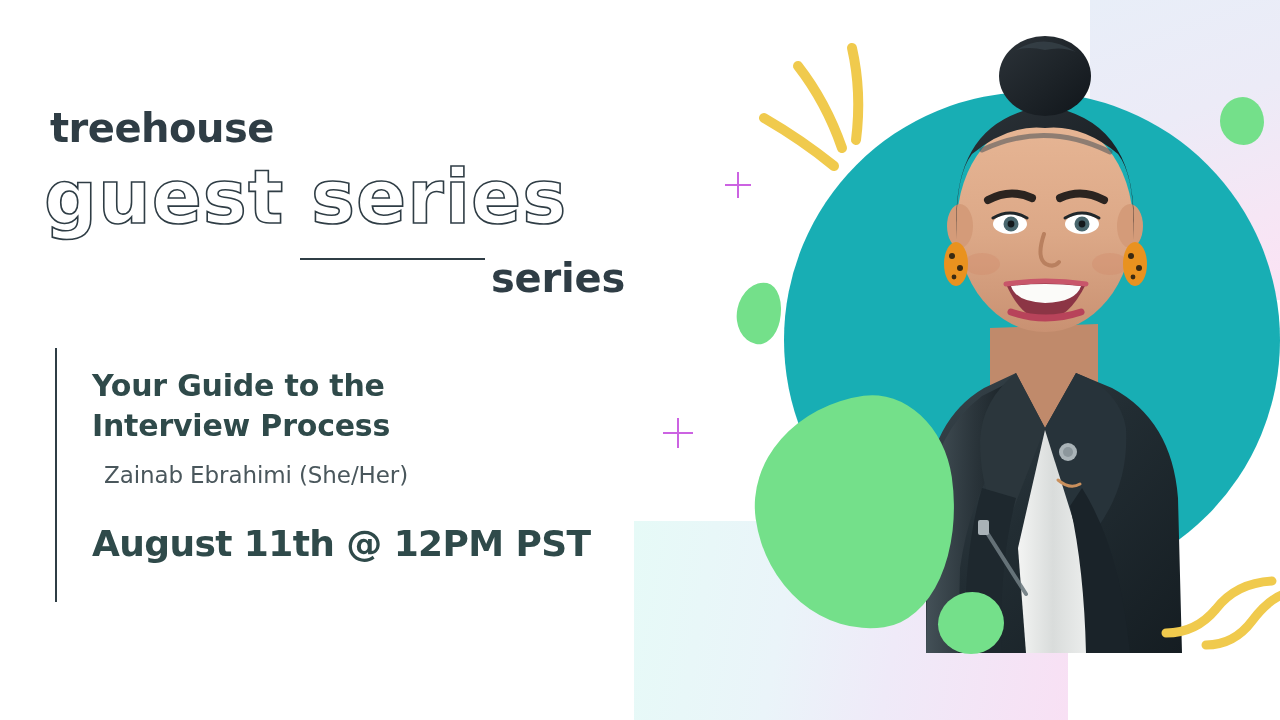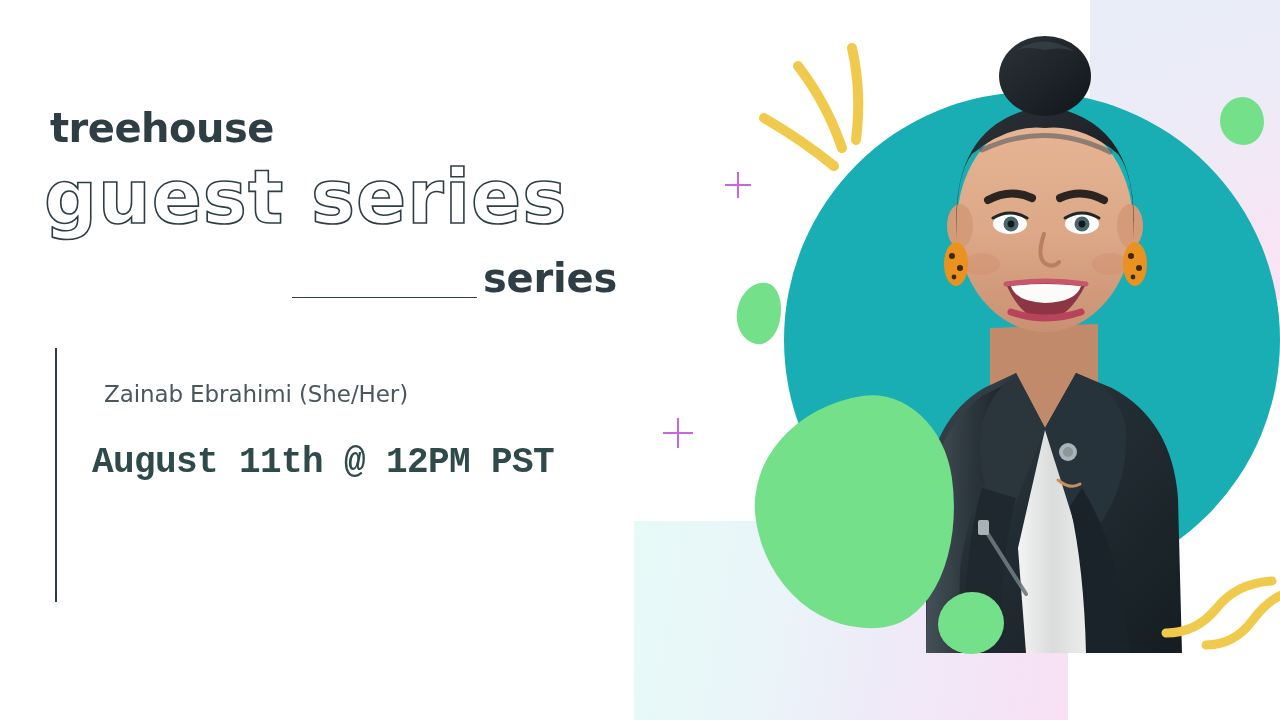--- a/index.html
+++ b/index.html
@@ -133,25 +133,25 @@
     font-size: 74px;
     font-weight: 700;
     letter-spacing: 1px;
     line-height: 1;
     color: transparent;
     -webkit-text-stroke: 1.6px #2f3d45;
     text-stroke: 1.6px #2f3d45;
   }
   .series-row {
     position: absolute;
-    left: 292px;
+    left: 300px;
     top: 258px;
     width: 325px;
     display: flex;
-    align-items: flex-end;
+    align-items: flex-start;
     gap: 6px;
   }
   .series-rule {
     flex: 1 1 auto;
     height: 1.5px;
     background: #2f3d45;
   }
   .series-word {
     font-size: 40px;
     font-weight: 600;
@@ -194,21 +194,20 @@
     letter-spacing: -0.1px;
     margin: 12px;
   }
   .datetime {
     margin: 32px 0 0 0;
     font-size: 36px;
     font-weight: 700;
     color: #2f4a4a;
     letter-spacing: -0.6px;
     line-height: 1.1;
-    font-family: Liberation Mono, monospace;
   }
 </style>
 </head>
 <body>
 
 <div id="stage">
 
   <div class="panel-topright"></div>
   <div class="panel-bottom"></div>
 
@@ -366,17 +365,19 @@
   <div class="headline-outline">guest series</div>
 
   <div class="series-row">
     <div class="series-rule"></div>
     <div class="series-word">series</div>
   </div>
 
   <div class="vrule"></div>
 
   <div class="info-block">
+    <p class="talk-title">Your Guide to the
+Interview Process</p>
     <p class="speaker-name">Zainab Ebrahimi (She/Her)</p>
     <p class="datetime">August 11th @ 12PM PST</p>
   </div>
 
 </div>
 
 </body></html>

